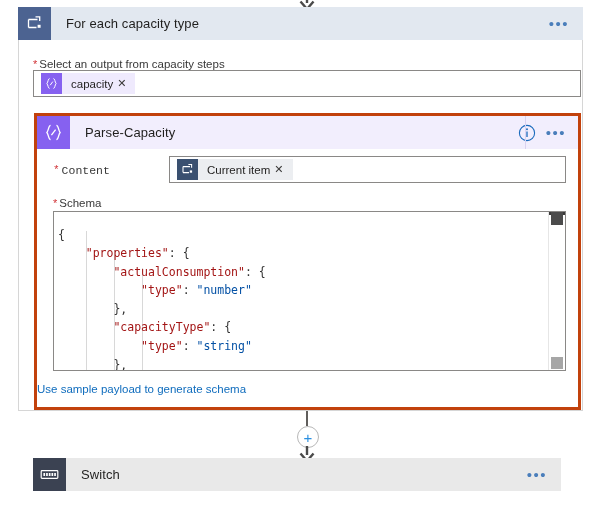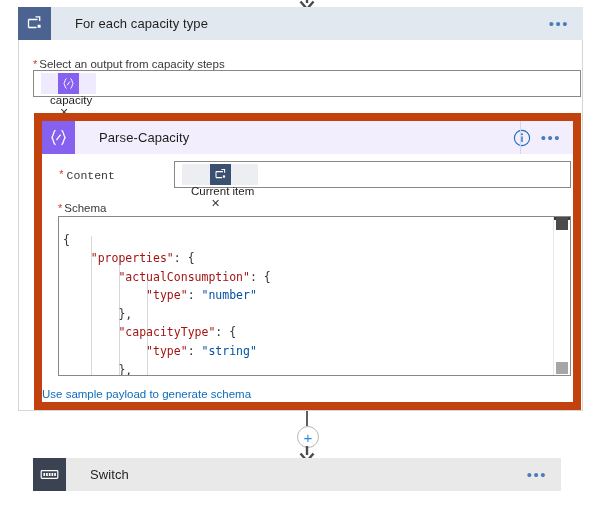--- a/index.html
+++ b/index.html
@@ -58,21 +58,21 @@
     justify-content: center;
   }
   .tile-foreach { background: #4c6391; }
   .tile-switch  { background: #3b4252; }
   .tile-parse   { background: #8661f0; }
   .tile-token-foreach { background: #3a5070; }
 
   .card-title {
     font-size: 13px;
     color: #201f1e;
-    padding-left: 24px;
+    padding-left: 15px;
     letter-spacing: .1px;
   }
   .ellipsis {
     margin-left: auto;
     margin-right: 14px;
     color: #4a7ebb;
     font-size: 15px;
     letter-spacing: 1.5px;
     line-height: 8px;
     user-select: none;
@@ -105,21 +105,20 @@
     align-items: center;
   }
   .token {
     display: inline-flex;
     align-items: center;
     height: 21px;
     margin-left: 7px;
     background: #efeafd;
     font-size: 11.5px;
     color: #201f1e;
-    flex-direction: column;
   }
   .token-dark { background: #eceef1; text-align: right; }
   .token-tile {
     width: 21px;
     height: 21px;
     display: flex;
     align-items: center;
     justify-content: center;
     flex: 0 0 21px;
   }
@@ -131,21 +130,21 @@
     cursor: pointer;
   }
 
   
   .parse-card {
     position: absolute;
     left: 34px;
     top: 113px;
     width: 547px;
     height: 297px;
-    border: 8px solid #c2410c;
+    border: 3px solid #c2410c;
     background: #ffffff;
     box-sizing: border-box;
   }
   .parse-header {
     height: 33px;
     background: #f2eefd;
     display: flex;
     align-items: center;
     position: relative;
   }

